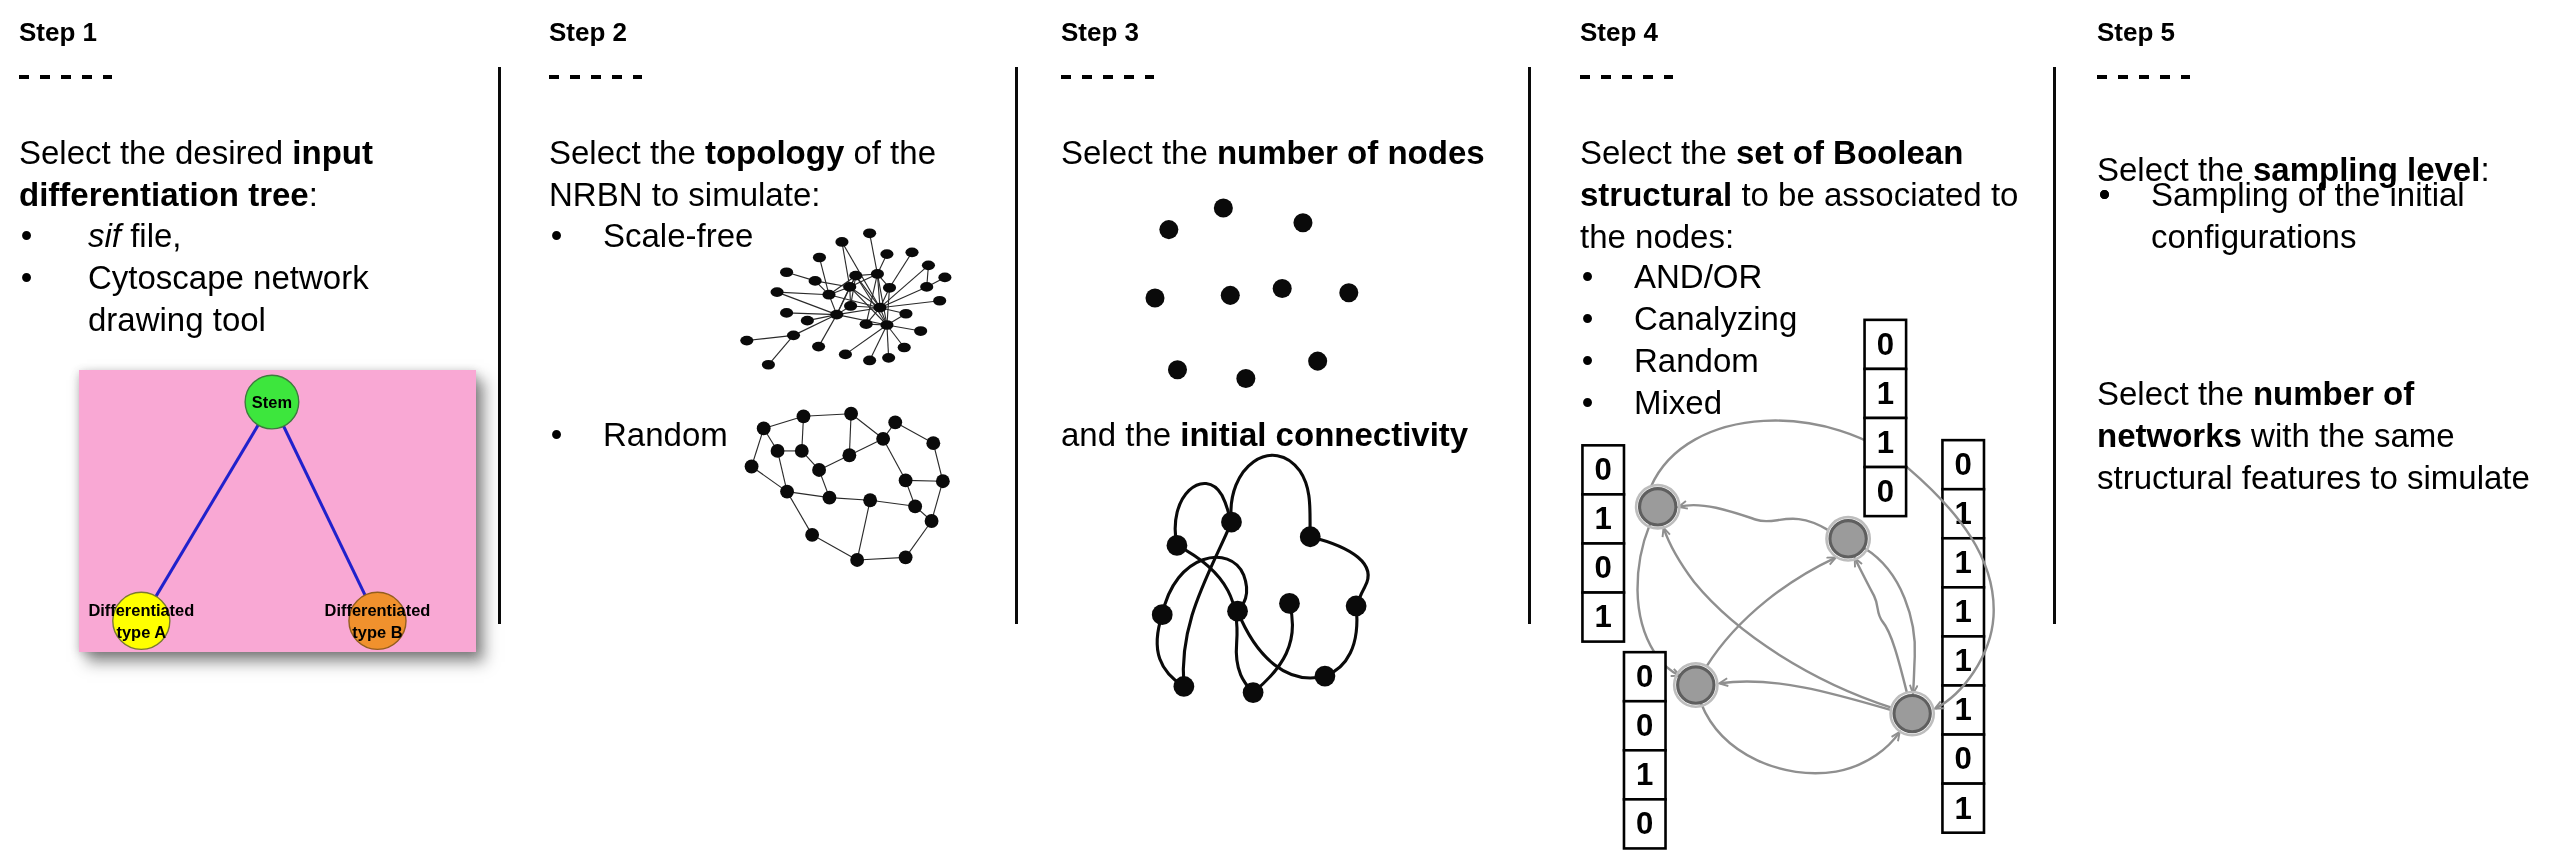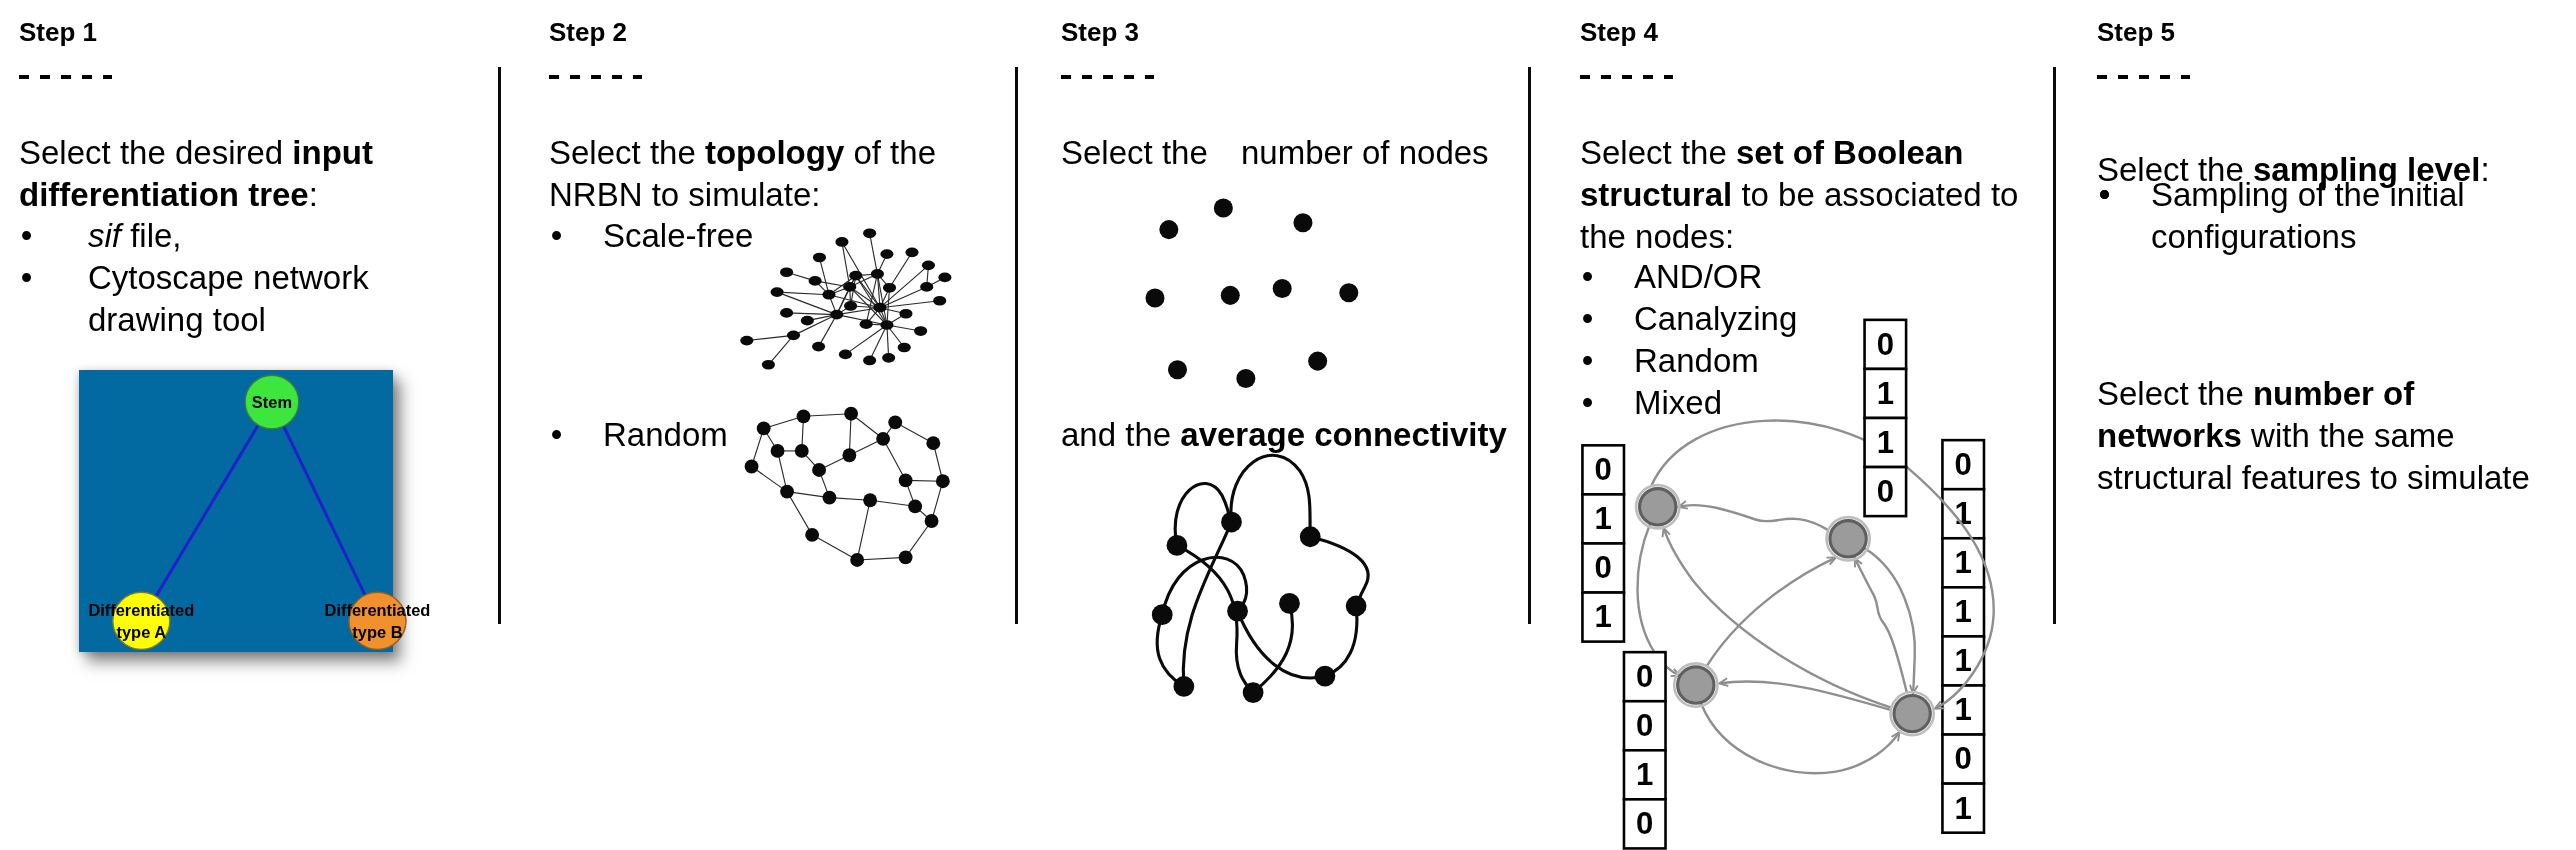--- a/index.html
+++ b/index.html
@@ -73,24 +73,24 @@
           <span class="btxt" style="margin-left: 54px;">
             <div class="line"><span>Random</span></div>
           </span>
         </div>
       </div>
     </div>
   <div class="col" id="col-2" style="left: 1061px; width: 472px;">
     <div class="step-title">Step 3</div>
     <div class="dashline"></div>
   <div class="block" style="top: 132px;">
-        <div class="line"><span>Select the </span><span style="font-weight: normal; margin-left: 24px;">number of nodes</span></div>
+        <div class="line"><span>Select the </span><span style="font-weight: bold;">number of nodes</span></div>
       </div>
       <div class="block" style="top: 414px;">
-        <div class="line"><span>and the </span><span style="font-weight: bold;">average connectivity</span></div>
+        <div class="line"><span>and the </span><span style="font-weight: bold;">initial connectivity</span></div>
       </div>
     </div>
   <div class="col" id="col-3" style="left: 1580px; width: 472px;">
     <div class="step-title">Step 4</div>
     <div class="dashline"></div>
   <div class="block" style="top: 132px;">
         <div class="line"><span>Select the </span><span style="font-weight: bold;">set of Boolean</span></div>
         <div class="line"><span style="font-weight: bold;">structural</span><span> to be associated to</span></div>
         <div class="line"><span>the nodes:</span></div>
       </div>
@@ -139,21 +139,21 @@
           </span>
         </div>
       </div>
       <div class="block" style="top: 373px;">
         <div class="line"><span>Select the </span><span style="font-weight: bold;">number of</span></div>
         <div class="line"><span style="font-weight: bold;">networks</span><span> with the same</span></div>
         <div class="line"><span>structural features to simulate</span></div>
       </div>
     </div>
 
-  <div class="fig" id="tree-box" style="left: 79px; top: 370px; width: 314px; height: 282px; background: #0369a1;">
+  <div class="fig" id="tree-box" style="left: 79px; top: 370px; width: 397px; height: 282px; background: #f9a8d4;">
       <svg width="353" height="282" viewBox="0 0 408 326">
         <line x1="223" y1="37" x2="72" y2="290" stroke="#2121cc" stroke-width="3.5"></line>
         <line x1="223" y1="37" x2="345" y2="290" stroke="#2121cc" stroke-width="3.5"></line>
         <circle cx="223" cy="37" r="31" fill="#3de63d" stroke="#3e7a3e" stroke-width="1.6"></circle>
         <circle cx="72" cy="290" r="33" fill="#ffff00" stroke="#7a7a30" stroke-width="1.6"></circle>
         <circle cx="345" cy="290" r="33" fill="#f0912d" stroke="#935e1e" stroke-width="1.6"></circle>
         <text x="223" y="44" text-anchor="middle" font-size="19" font-weight="bold" fill="#000">Stem</text>
         <text x="72" y="284" text-anchor="middle" font-size="19" font-weight="bold" fill="#000">Differentiated</text>
         <text x="72" y="310" text-anchor="middle" font-size="19" font-weight="bold" fill="#000">type A</text>
         <text x="345" y="284" text-anchor="middle" font-size="19" font-weight="bold" fill="#000">Differentiated</text>

